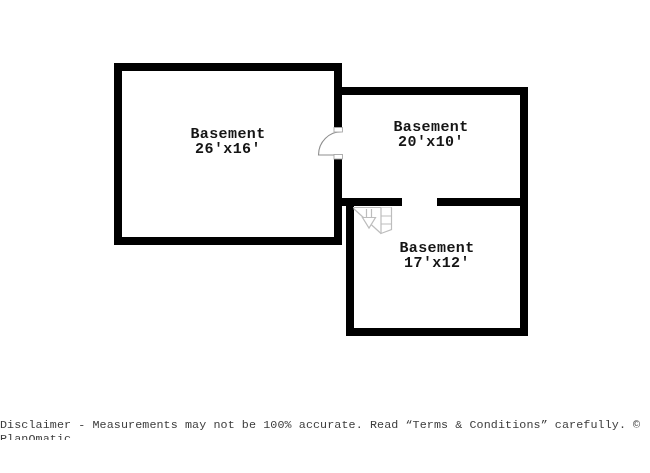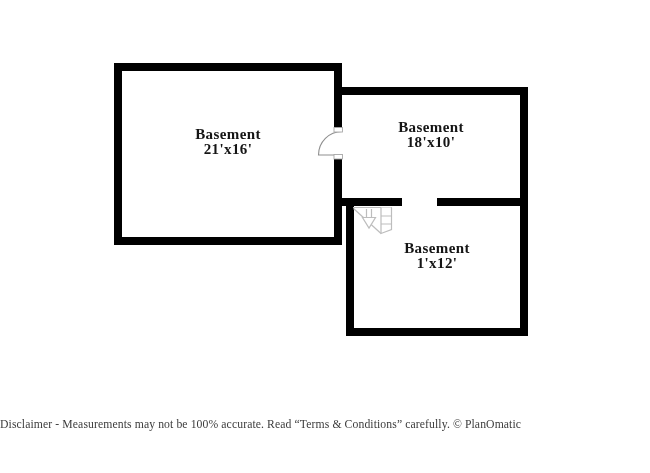--- a/index.html
+++ b/index.html
@@ -8,21 +8,21 @@
     --room-text:#151515;
     --disclaimer-text:#3c3c3c;
     --door-stroke:#8f8f8f;
     --stairs-stroke:#bdbdbd;
   }
   html,body{margin:0;padding:0;background:#fff;}
   .canvas{
     position:relative;
     width:650px;height:440px;
     background:var(--background);
-    font-family:Liberation Serif, serif;
+    font-family:Liberation Mono, monospace;
     overflow:hidden;
   }
   .room{
     position:absolute;
     box-sizing:border-box;
     border:8px solid var(--wall);
     background:var(--background);
   }
   .room-left  {left:114px;top:63px; width:228px;height:182px;}
   .room-tr    {left:334px;top:87px; width:194px;height:119px;}
@@ -60,35 +60,35 @@
   }
 </style>
 </head>
 <body>
 
 <div class="canvas">
 
   <div class="room room-left">
     <div class="room-label">
       <div>Basement</div>
-      <div>21'x16'</div>
+      <div>26'x16'</div>
     </div>
   </div>
 
   <div class="room room-tr">
     <div class="room-label">
       <div>Basement</div>
-      <div>18'x10'</div>
+      <div>20'x10'</div>
     </div>
   </div>
 
   <div class="room room-br">
     <div class="room-label">
       <div>Basement</div>
-      <div>1'x12'</div>
+      <div>17'x12'</div>
     </div>
   </div>
 
   <div class="mask door-gap-mask"></div>
   <div class="mask passage-gap-mask"></div>
 
   <svg class="symbol-layer" viewBox="0 0 650 473" xmlns="http://www.w3.org/2000/svg">
     <g>
       <path class="door-arc" d="M342,131.5 A23.5,23.5 0 0 0 318.5,155 L342,155"></path>
       <rect class="door-jamb" x="334" y="127.5" width="8.5" height="4.5"></rect>

